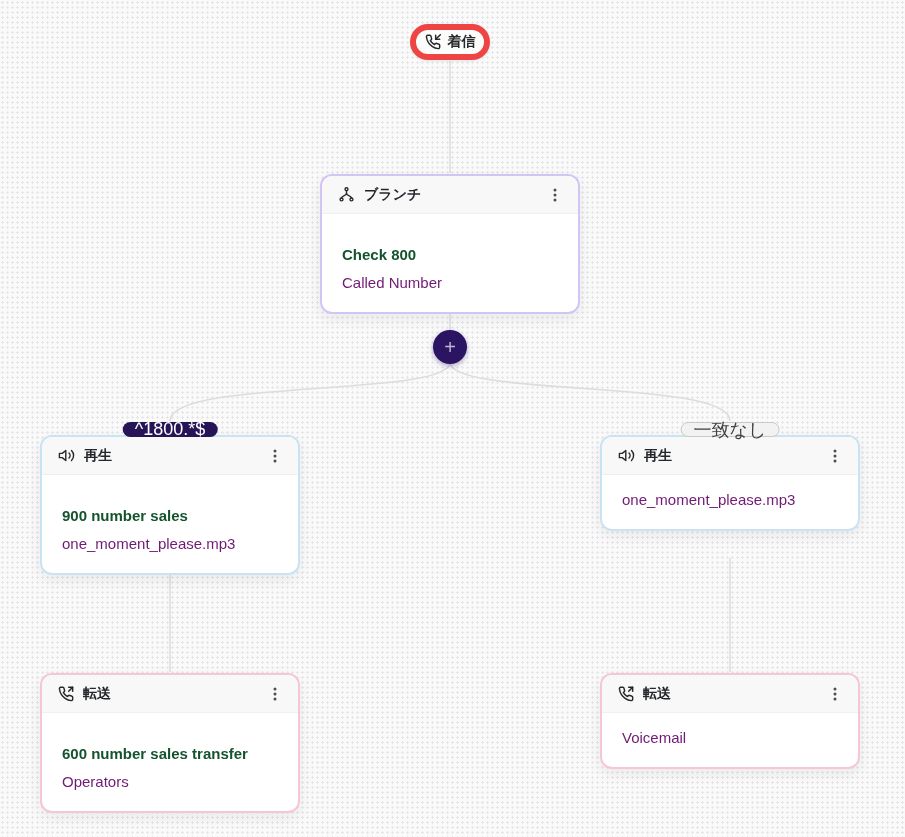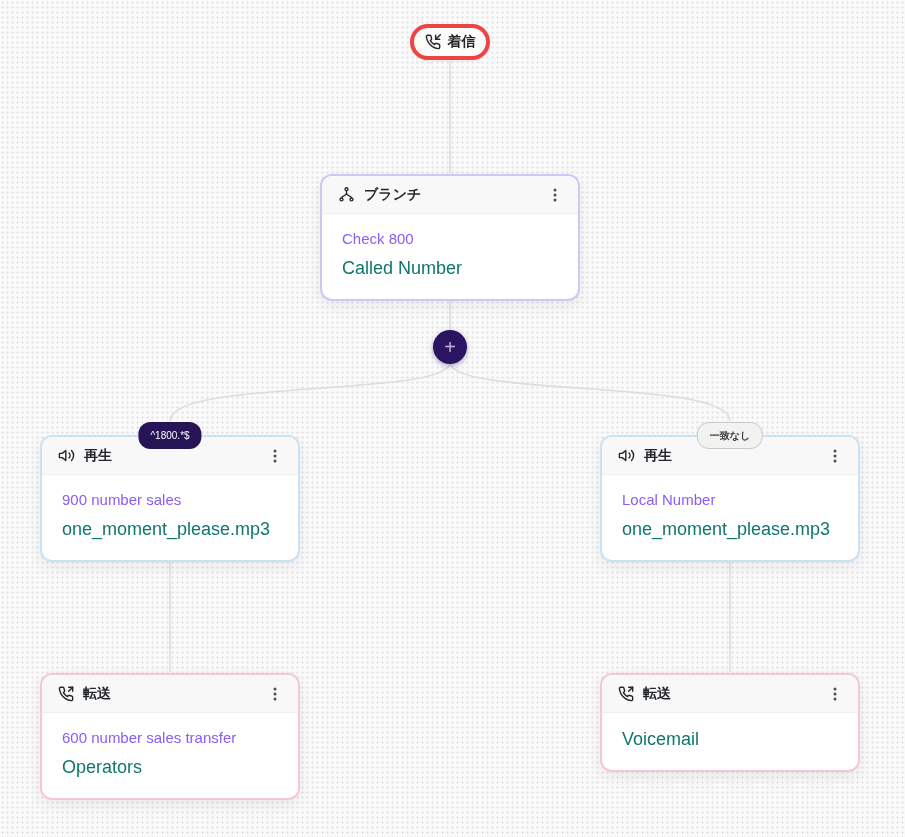--- a/index.html
+++ b/index.html
@@ -9,21 +9,21 @@
     background-color:#fafafa;
     background-image:radial-gradient(#e7e7e9 1.2px, transparent 1.2px);
     background-size:5px 5px;
   }
   svg.wires{position:absolute;left:0;top:0;z-index:1;pointer-events:none;}
   .wire{fill:none;stroke:#dcdcdf;stroke-width:1.5;}
 
   
   .trigger{
     position:absolute;left:410px;top:24px;width:80px;height:36px;z-index:3;
-    background:#fcfcfb;border:4px solid #ef4444;border-radius:19px;
+    background:#fcfcfb;border:6px solid #ef4444;border-radius:19px;
     display:flex;align-items:center;justify-content:center;gap:7px;
     box-shadow:0 1px 3px rgba(0,0,0,.08);box-sizing:border-box;cursor:pointer;
   }
   .trigger .lbl{font-size:14px;font-weight:700;color:#26282b;}
 
   
   .plus{
     position:absolute;left:433px;top:330px;width:34px;height:34px;z-index:3;
     background:#2b1563;border-radius:50%;border:none;
     display:flex;align-items:center;justify-content:center;
@@ -43,31 +43,31 @@
   .card.transf-l {left:40px; top:673px;border-color:#f6c6d8;}
   .card.transf-r {left:600px;top:673px;border-color:#f6c6d8;}
   .card-header{
     display:flex;align-items:center;gap:9px;height:37px;padding:0 14px 0 16px;
     background:#f8f8f9;border-bottom:1px solid #efeff2;
     border-radius:10px 10px 0 0;
   }
   .card-header .type{font-size:14px;font-weight:700;color:#23262b;}
   .kebab{margin-left:auto;display:flex;align-items:center;cursor:pointer;padding:2px;}
   .card-body{padding:16px 16px 20px 20px;}
-  .card-title{font-size:15px;font-weight:400;color:#8b5cf6;margin:0 0 11px 0;}
-  .card-link{font-size:18px;color:#0f766e;text-decoration:none;display:inline-block;}
+  .card-title{font-size:15px;font-weight:700;color:#14532d;margin:16px 0 11px 0;}
+  .card-link{font-size:15px;color:#701a75;text-decoration:none;display:inline-block;}
 
   
   .pill{
     position:absolute;top:422px;transform:translateX(-50%);z-index:4;
-    height:27px;display:flex;align-items:center;padding:0 12px;
-    border-radius:12px;font-size:10px;box-sizing:border-box;white-space:nowrap;
+    height:15px;display:flex;align-items:center;padding:0 12px;
+    border-radius:12px;font-size:18px;box-sizing:border-box;white-space:nowrap;
   }
   .pill.dark{left:170px;background:#261457;color:#fff;}
-  .pill.light{left:730px;background:#f2f2f1;color:#3c3e42;border:1px solid #c9c9c9;font-weight:bold;}
+  .pill.light{left:730px;background:#f2f2f1;color:#3c3e42;border:1px solid #c9c9c9;}
 
   .icon{display:flex;align-items:center;justify-content:center;}
   .icon svg{display:block;}
 </style>
 </head>
 <body>
 
 <svg class="wires" width="905" height="837">
   <path class="wire" d="M450 61 L450 173"></path>
   <path class="wire" d="M450 296 L450 331"></path>
@@ -154,21 +154,20 @@
     <span class="type">再生</span>
     <span class="kebab">
       <svg width="14" height="16" viewBox="0 0 14 16" fill="#4a4d52">
           <circle cx="7" cy="3" r="1.5"></circle>
           <circle cx="7" cy="8" r="1.5"></circle>
           <circle cx="7" cy="13" r="1.5"></circle>
         </svg>
     </span>
   </div>
   <div class="card-body">
-    <div class="card-title">Local Number</div>
     <a class="card-link">one_moment_please.mp3</a>
   </div>
 </div>
 
 <div class="card transf-l">
   <div class="card-header">
     <span class="icon">
       <svg width="16" height="16" viewBox="0 0 24 24" fill="none" stroke="#26282b" stroke-width="2.2" stroke-linecap="round" stroke-linejoin="round">
         <polyline points="22 8 22 2 16 2"></polyline>
           <line x1="16" y1="8" x2="22" y2="2"></line>

